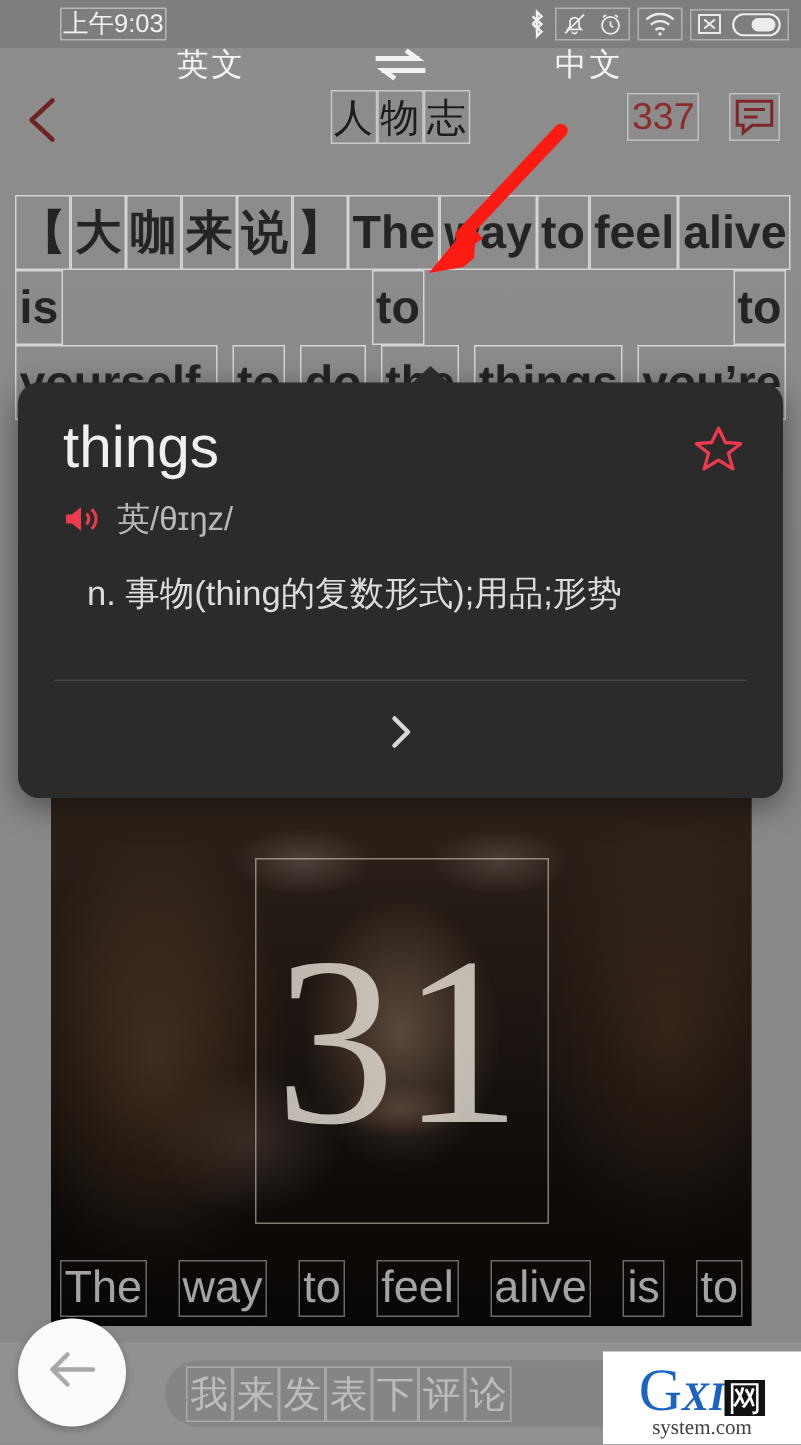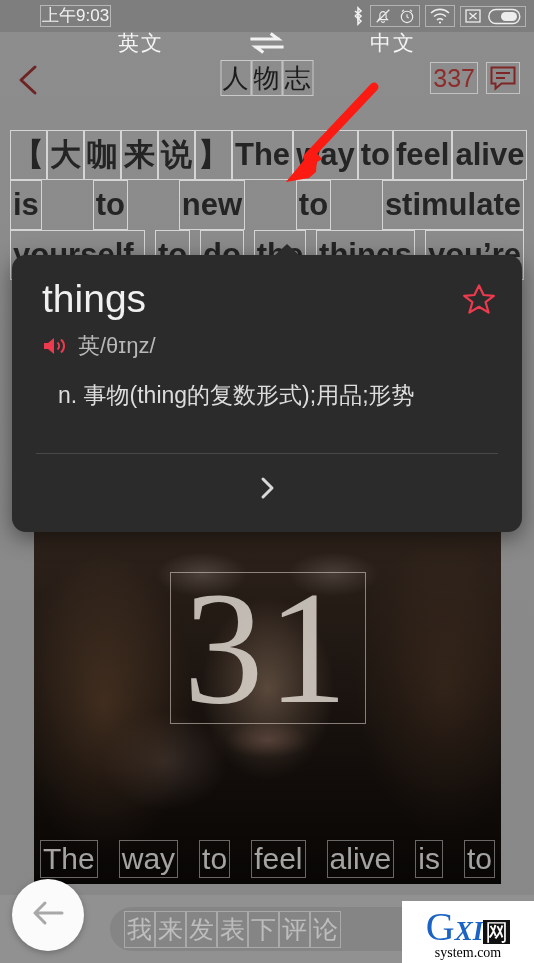--- a/index.html
+++ b/index.html
@@ -46,21 +46,21 @@
     display:flex; align-items:center; justify-content:space-between;
     padding:0 14px;
   }
   .back-chevron { width:30px; height:30px; position:relative; }
   .nav-title {
     position:absolute; left:50%; transform:translateX(-50%);
     font-size:26px; color:#1c1c1c; letter-spacing:1px;
     display:flex; gap:0px;
   }
   .nav-title span { border:1px solid rgba(235,235,235,0.65); padding:0 1px; line-height:34px; }
-  .nav-right { display:flex; align-items:center; gap:8px; }
+  .nav-right { display:flex; align-items:center; gap:20px; }
   .cmt-count {
     color:#8e2b2b; font-size:25px; letter-spacing:0px;
     border:1px solid rgba(230,230,230,0.6); padding:0 2px; line-height:30px;
   }
   .cmt-icon-box { border:1px solid rgba(230,230,230,0.6); padding:2px; display:flex; }
 
   
   .article {
     position:absolute; top:130px; left:0; width:534px;
     padding:0 10px;
@@ -99,21 +99,21 @@
       radial-gradient(ellipse 90px 70px at 28% 66%, rgba(196,162,150,0.35), transparent 70%),
       linear-gradient(180deg,#3a2c22 0%, #2a1f18 45%, #120d0a 100%);
   }
   .photo::after{
     content:"";
     position:absolute; inset:0;
     background:linear-gradient(180deg, rgba(0,0,0,0.18), rgba(0,0,0,0.55));
   }
   .num-frame {
     position:absolute; left:50%; top:48px; transform:translateX(-50%);
-    width:196px; height:152px;
+    width:196px; height:244px;
     border:1px solid rgba(225,215,205,0.55);
     display:flex; align-items:center; justify-content:center;
     z-index:2;
   }
   .num-frame .num {
     font-family:"Liberation Serif","DejaVu Serif",serif;
     font-size:160px; color:rgba(232,226,218,0.80);
     line-height:1; letter-spacing:4px;
   }
   .img-caption {
@@ -200,21 +200,21 @@
   .watermark {
     position:absolute; right:0; bottom:0;
     width:132px; height:62px; background:#fff;
     z-index:50;
     display:flex; flex-direction:column; align-items:center; justify-content:center;
   }
   .wm-top { display:flex; align-items:baseline; }
   .wm-g { font-family:"Liberation Serif",serif; font-size:40px; color:#1a62c4; line-height:34px; }
   .wm-xi { font-family:"Liberation Serif",serif; font-style:italic; font-size:27px; color:#1a62c4; font-weight:bold;margin-top:12px;}
   .wm-wang { font-size:23px; background:#111; color:#fff; padding:0 2px; line-height:24px;}
-  .wm-bot { font-family:"Liberation Serif",serif; font-size:14px; color:#000000; margin-top:-2px; }
+  .wm-bot { font-family:"Liberation Serif",serif; font-size:14px; color:#404040; margin-top:-2px; }
 </style>
 </head>
 <body>
 
 <div id="app">
 
   <div class="statusbar">
     <div class="sb-left">
       <span class="sb-box">上午9:03</span>
     </div>
@@ -313,23 +313,21 @@
       <span class="w">】</span>
       <span class="w">The</span>
       <span class="w">way</span>
       <span class="w">to</span>
       <span class="w">feel</span>
       <span class="w">alive</span>
     </div>
     <div class="wline">
       <span class="w">is</span>
       <span class="w">to</span>
-      <span class="w">new</span>
-      <span class="w">to</span>
-      <span class="w">stimulate</span>
+      <span class="w">to</span>
     </div>
     <div class="wline">
       <span class="w">yourself,</span>
       <span class="w">to</span>
       <span class="w">do</span>
       <span class="w">the</span>
       <span class="w">things</span>
       <span class="w">you’re</span>
     </div>
   </div>

